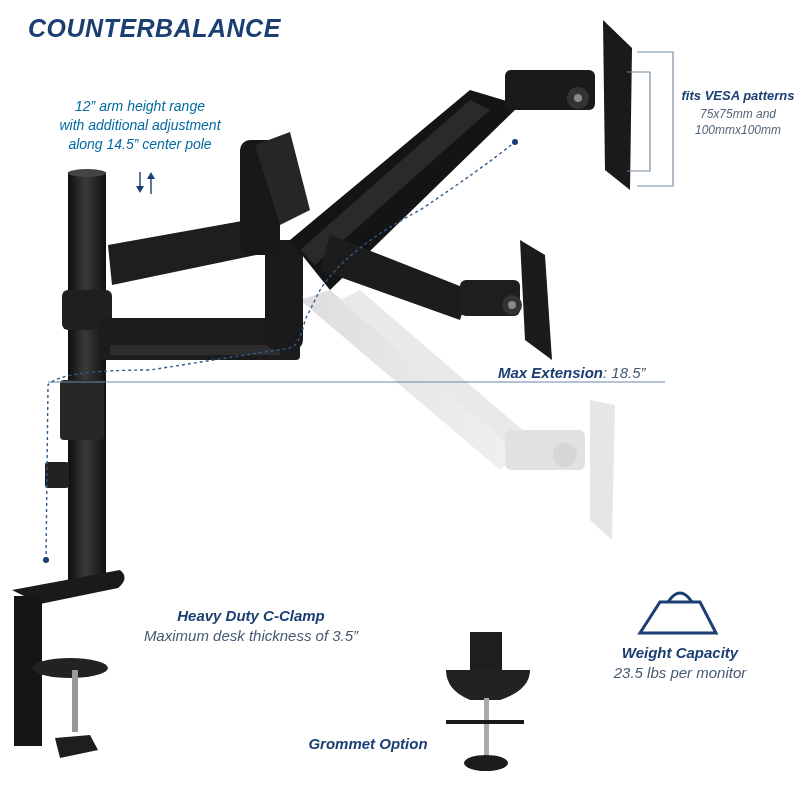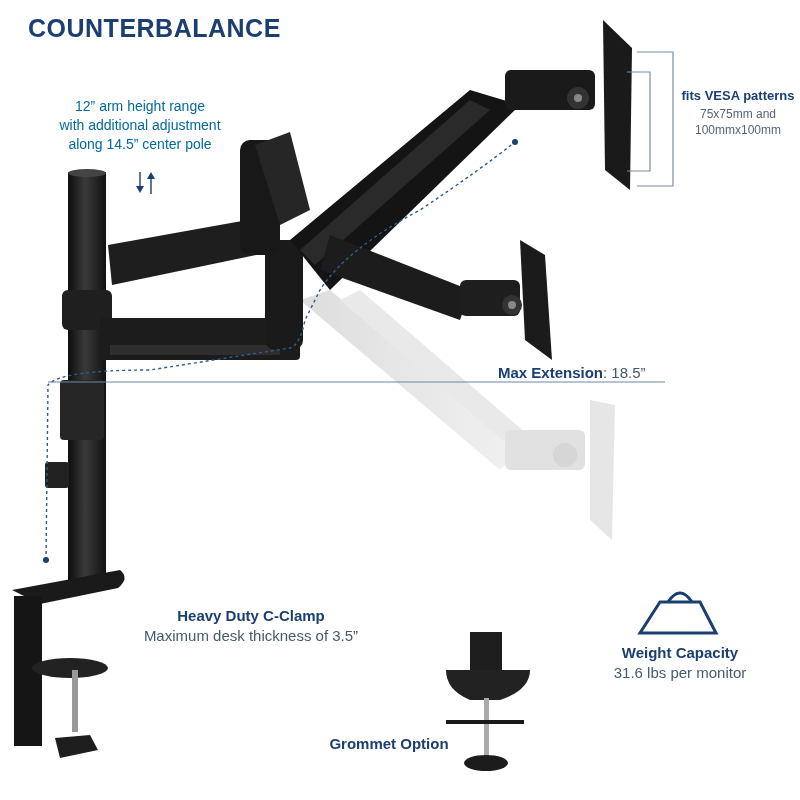--- a/index.html
+++ b/index.html
@@ -1,17 +1,17 @@
 <!DOCTYPE html>
 <html><head>
 <meta charset="utf-8">
 <style>
   html,body{margin:0;padding:0;background:#fff;}
   body{width:800px;height:800px;position:relative;overflow:hidden;font-family:"Liberation Sans","DejaVu Sans",sans-serif;}
-  .stage{position:absolute;left:0;top:0;width:691px;height:800px;}
+  .stage{position:absolute;left:0;top:0;width:691px;height:800px;font-style:italic;}
   svg.art{position:absolute;left:0;top:0;width:800px;height:800px;}
   .txt{position:absolute;text-align:center;color:#4a5a6a;}
   .bold{font-weight:bold;color:#1b3f72;}
   .title1{position:absolute;left:28px;top:14px;font-size:25px;font-weight:bold;letter-spacing:0.5px;color:#1b3f72;}
   .title2{position:absolute;left:38px;top:50px;font-size:23px;color:#2d4763;font-weight:normal;}
   .light{font-size:14px;line-height:19px;color:#0369a1;}
   .callout{position:absolute;}
   .callout .h{font-size:15px;font-weight:bold;color:#1b3f72;line-height:20px;}
   .callout .s{font-size:15px;color:#455a70;line-height:20px;}
   .vesa .h{font-size:13px;}
@@ -141,19 +141,19 @@
   <div class="callout txt" style="left:118px;top:454px;width:170px;">
   </div>
 
   <div class="callout txt" style="left:120px;top:606px;width:262px;">
     <div class="h">Heavy Duty C-Clamp</div>
     <div class="s">Maximum desk thickness of 3.5”</div>
   </div>
 
   <div class="callout txt" style="left:600px;top:643px;width:160px;">
     <div class="h">Weight Capacity</div>
-    <div class="s">31.6 lbs per monitor</div>
+    <div class="s">23.5 lbs per monitor</div>
   </div>
 
-  <div class="callout txt" style="left:316px;top:734px;width:146px;">
+  <div class="callout txt" style="left:295px;top:734px;width:146px;">
     <div class="h">Grommet Option</div>
   </div>
 </div>
 
 </body></html>

